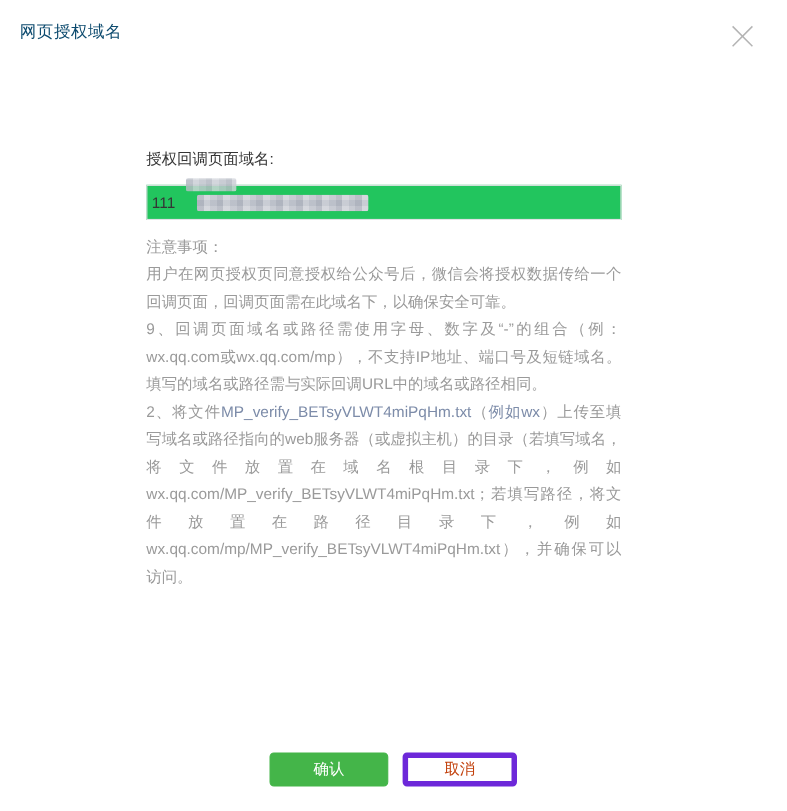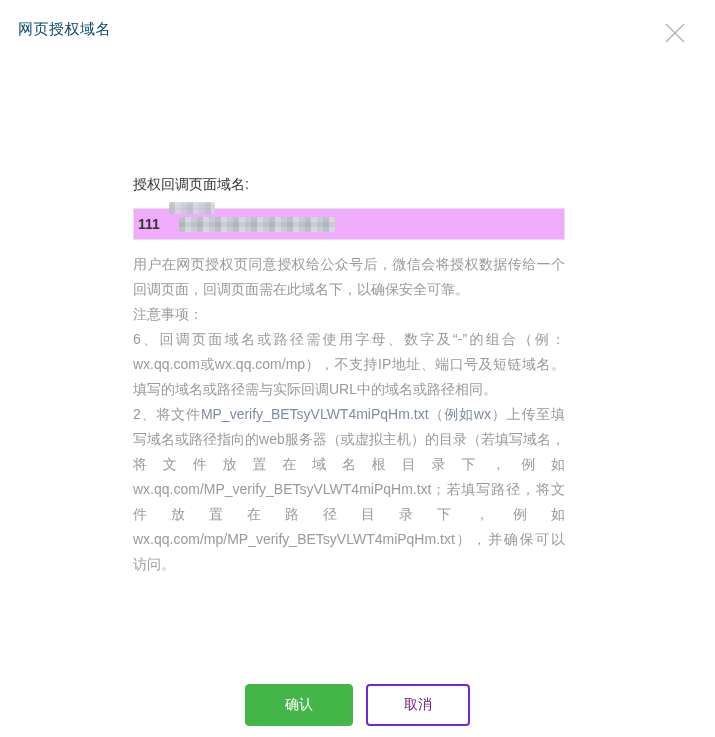--- a/index.html
+++ b/index.html
@@ -17,31 +17,30 @@
 
   .close-btn {
     position:absolute; right:28px; top:21px;
     width:24px; height:24px; cursor:pointer;
   }
   .close-btn svg { display:block; }
 
   .content { position:absolute; left:133px; top:136px; width:432px; }
 
   .field-label {
-    display:block; font-size:14px; color:#353535; margin-bottom:14px;margin-top:40px;
+    display:block; font-size:14px; color:#353535; margin-bottom:14px;
   }
 
   .input-wrap { position:relative; width:432px; height:32px; }
   .domain-input {
     width:100%; height:32px;
-    border:1px solid #e2e2e6; background:#f0abfc; border-radius:0;
+    border:1px solid #e2e2e6; background:#22c55e; border-radius:0;
     padding:0 4px; font-size:14px; color:#353535;
     font-family:"Liberation Sans","DejaVu Sans",sans-serif;
     outline:none;
-    font-weight:bold;
   }
   .mosaic {
     position:absolute; pointer-events:none; border-radius:2px;
     background:
       repeating-linear-gradient(90deg, rgba(148,154,168,.45) 0 6px, rgba(205,208,215,.45) 6px 12px, rgba(176,181,192,.45) 12px 18px),
       repeating-linear-gradient(0deg, #dcdee3 0 5px, #c6cad2 5px 10px);
     filter: blur(.7px);
   }
   .mosaic-main { left:46px; top:9px; width:156px; height:15px; }
   .mosaic-top  { left:36px; top:-6px; width:46px; height:12px; opacity:.8; }
@@ -52,29 +51,29 @@
     overflow-wrap:normal; word-break:normal;
   }
   .desc p { margin:0; }
   .link { color:#7d8ca9; cursor:pointer; text-decoration:none;margin-top:20px; }
 
   .footer {
     position:absolute; left:0; top:684px; width:715px;
     display:flex; justify-content:center; gap:13px;
   }
   .btn {
-    height:42px; font-size:14px; border-radius:4px; cursor:pointer;
+    height:31px; font-size:14px; border-radius:4px; cursor:pointer;
     display:inline-flex; align-items:center; justify-content:center;
     font-family:"Liberation Sans","DejaVu Sans",sans-serif;
   }
   .btn-confirm {
     width:108px; background:#44b549; color:#fff; border:1px solid #44b549;
   }
   .btn-cancel {
-    width:104px; background:#fff; color:#701a75; border:2px solid #6d28d9;
+    width:104px; background:#fff; color:#c2410c; border:5px solid #6d28d9;
   }
 </style>
 </head>
 <body>
 
 <div class="dialog">
 
   <div class="dialog-title">网页授权域名</div>
 
   <div class="close-btn">
@@ -88,23 +87,23 @@
 
     <label class="field-label">授权回调页面域名:</label>
 
     <div class="input-wrap">
       <input class="domain-input" type="text" value="111" style="">
       <span class="mosaic mosaic-top"></span>
       <span class="mosaic mosaic-main"></span>
     </div>
 
     <div class="desc">
+      <p>注意事项：</p>
       <p>用户在网页授权页同意授权给公众号后，微信会将授权数据传给一个回调页面，回调页面需在此域名下，以确保安全可靠。</p>
-      <p>注意事项：</p>
-      <p>6、回调页面域名或路径需使用字母、数字及“-”的组合（例：wx.qq.com或wx.qq.com/mp），不支持IP地址、端口号及短链域名。填写的域名或路径需与实际回调URL中的域名或路径相同。</p>
+      <p>9、回调页面域名或路径需使用字母、数字及“-”的组合（例：wx.qq.com或wx.qq.com/mp），不支持IP地址、端口号及短链域名。填写的域名或路径需与实际回调URL中的域名或路径相同。</p>
       <p><span>2、将文件</span><span class="link">MP_verify_BETsyVLWT4miPqHm.txt</span><span>（</span><span class="link">例如wx</span><span>）上传至填写域名或路径指向的web服务器（或虚拟主机）的目录（若填写域名，将文件放置在域名根目录下，例如wx.qq.com/MP_verify_BETsyVLWT4miPqHm.txt；若填写路径，将文件放置在路径目录下，例如wx.qq.com/mp/MP_verify_BETsyVLWT4miPqHm.txt），并确保可以访问。</span></p>
     </div>
 
   </div>
 
   <div class="footer">
     <button class="btn btn-confirm">确认</button>
     <button class="btn btn-cancel">取消</button>
   </div>
 

